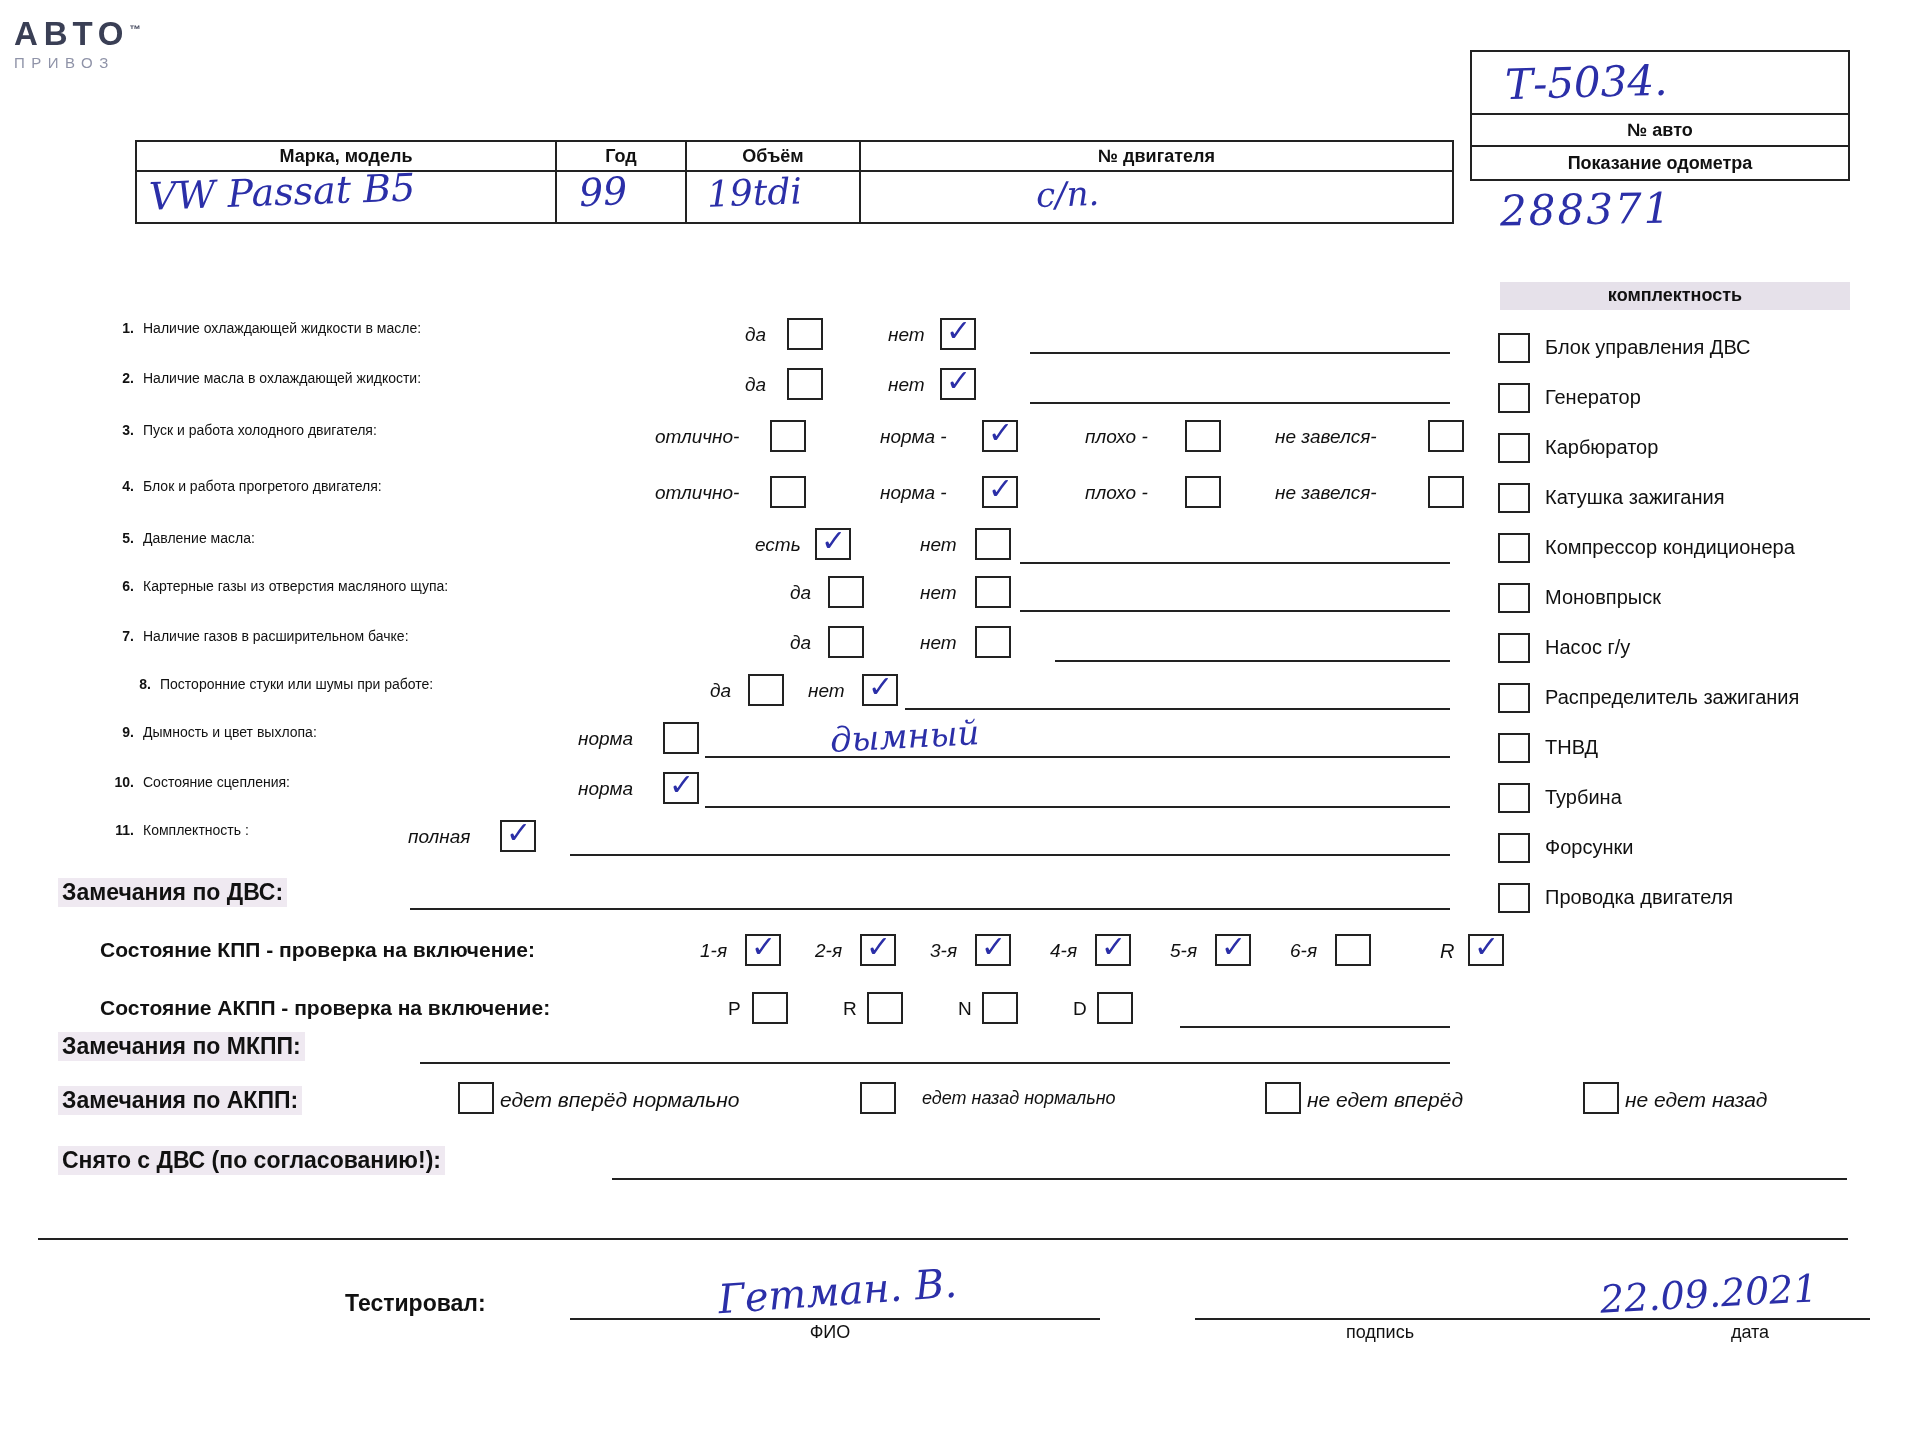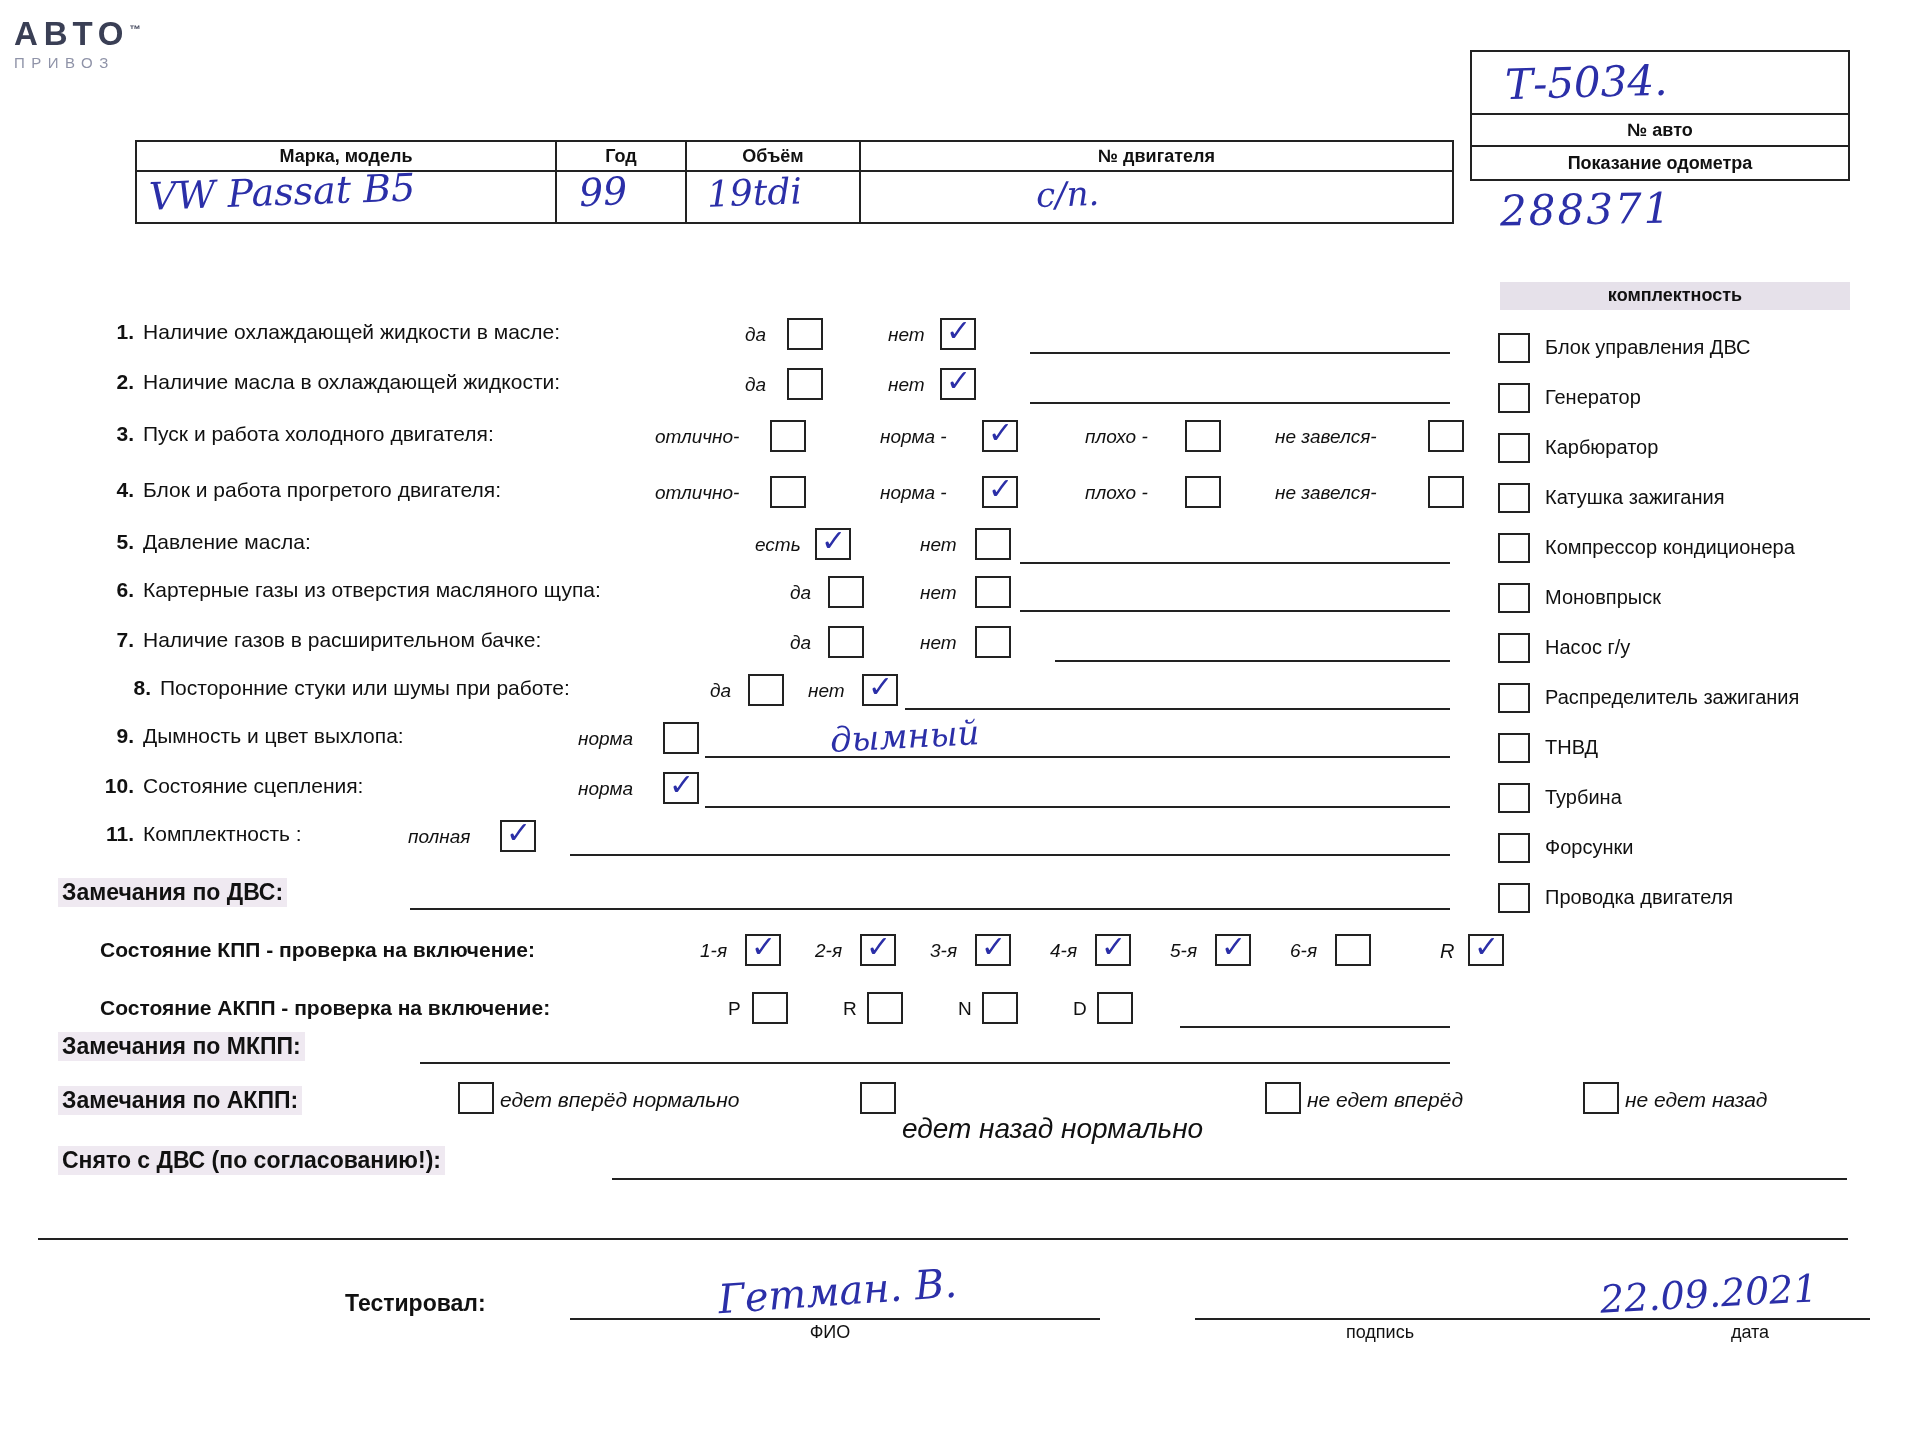--- a/index.html
+++ b/index.html
@@ -79,21 +79,21 @@
   .hw {
     font-family:"DejaVu Serif", serif; font-style:italic;
     color:#2b2fa8;
   }
   .hw-mark { position:absolute; left:12px; top:-2px; font-size:38px; transform:rotate(-2deg); }
   .hw-year { position:absolute; left:22px; top:-2px; font-size:38px; transform:rotate(-3deg); }
   .hw-vol  { position:absolute; left:20px; top:0px;  font-size:36px; transform:rotate(-2deg); }
   .hw-eng  { position:absolute; left:175px; top:2px; font-size:34px; transform:rotate(-2deg); }
 
   
-  .item { position:absolute; font-size:21px; color:#111; white-space:nowrap; }
+  .item { position:absolute; font-size:14px; color:#111; white-space:nowrap; }
   .item .num { display:inline-block; width:34px; text-align:right; font-weight:bold; margin-right:9px; }
   .opt { position:absolute; font-size:19px; font-style:italic; color:#111; }
   .box {
     position:absolute; width:36px; height:32px;
     border:2px solid #222; background:#fff;
   }
   .tick {
     position:absolute; font-family:"DejaVu Serif", serif;
     color:#2b2fa8; font-size:30px; line-height:1;
   }
@@ -371,21 +371,21 @@
   <div class="box" style="left:1097px; top:992px;"></div>
   <div class="rule" style="left:1180px; top:1026px; width:270px;"></div>
 
   <div class="shead" style="left:58px; top:1032px;">Замечания по МКПП:</div>
   <div class="rule" style="left:420px; top:1062px; width:1030px;"></div>
 
   <div class="shead" style="left:58px; top:1086px;">Замечания по АКПП:</div>
   <div class="box" style="left:458px; top:1082px;"></div>
   <div class="opt" style="left:500px; top:1088px; font-size:21px;">едет вперёд нормально</div>
   <div class="box" style="left:860px; top:1082px;"></div>
-  <div class="opt" style="left:902px; top:1088px; font-size:28px;margin-top:25px;">едет назад нормально</div>
+  <div class="opt" style="left:922px; top:1088px; font-size:18px;">едет назад нормально</div>
   <div class="box" style="left:1265px; top:1082px;"></div>
   <div class="opt" style="left:1307px; top:1088px; font-size:21px;">не едет вперёд</div>
   <div class="box" style="left:1583px; top:1082px;"></div>
   <div class="opt" style="left:1625px; top:1088px; font-size:21px;">не едет назад</div>
 
   <div class="shead" style="left:58px; top:1146px;">Снято с ДВС (по согласованию!):</div>
   <div class="rule" style="left:612px; top:1178px; width:1235px;"></div>
   <div class="rule" style="left:38px; top:1238px; width:1810px;"></div>
 
   <div class="tested-lbl" style="left:345px; top:1290px;">Тестировал:</div>

